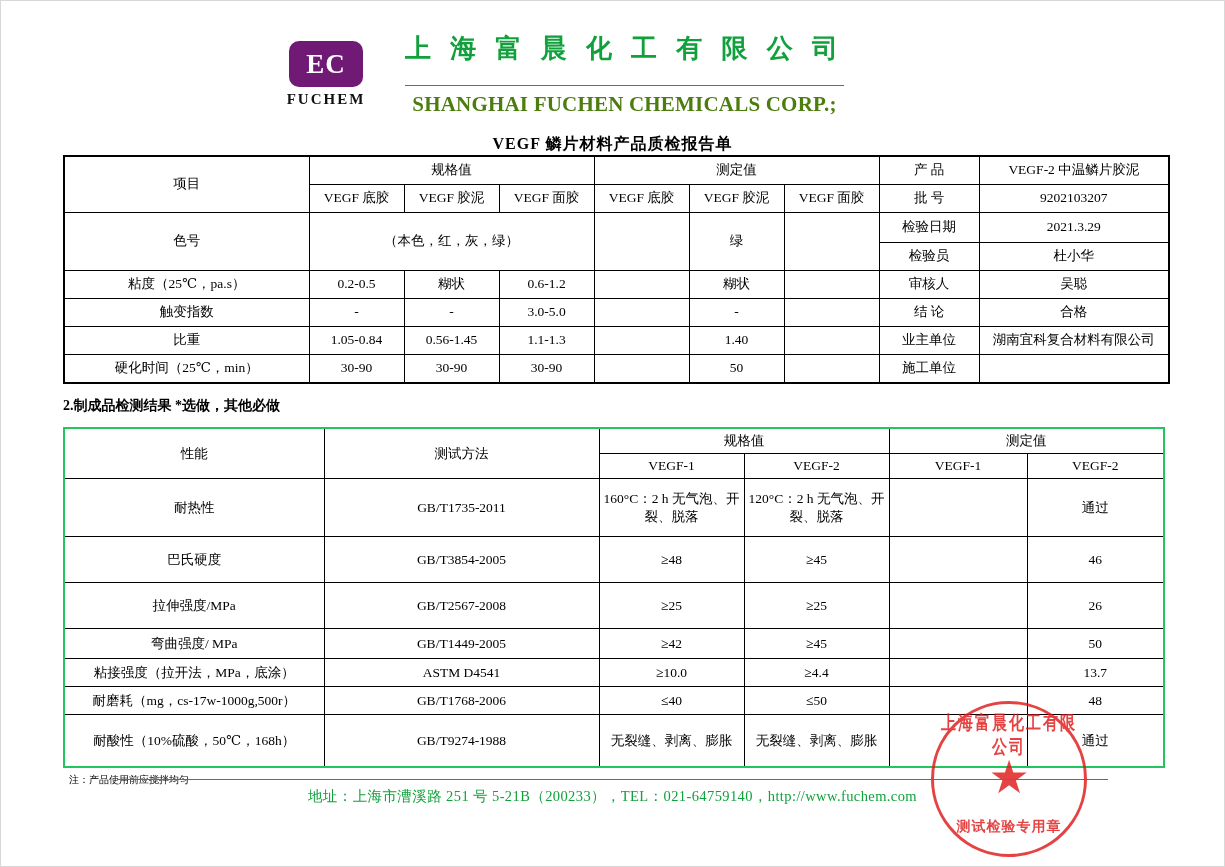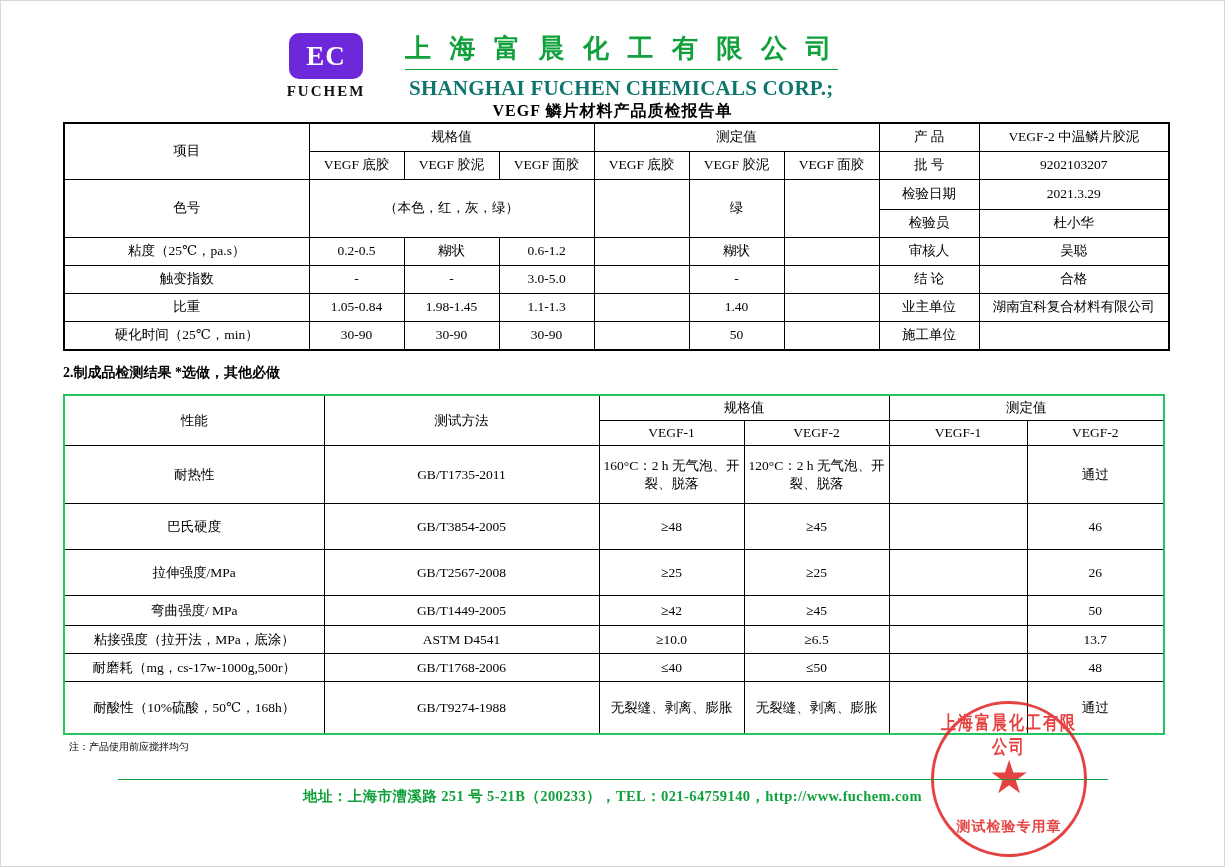--- a/index.html
+++ b/index.html
@@ -32,21 +32,21 @@
   }
   .logo-block {
     width: 110px;
     text-align: center;
     flex: 0 0 110px;
   }
   .logo-mark {
     width: 74px;
     height: 46px;
     margin: 0 auto;
-    background: #6d28d9;
+    background: #701a75;
     border-radius: 10px;
     position: relative;
   }
   .logo-mark .ec {
     position: absolute;
     left: 0; right: 0; top: 50%;
     transform: translateY(-50%);
     font-family: "Liberation Serif", serif;
     font-weight: bold;
     font-size: 27px;
@@ -60,43 +60,44 @@
     font-size: 15px;
     letter-spacing: 2px;
     color: #111;
   }
   .title-block {
     flex: 0 0 auto;
     margin-left: 24px;
     text-align: center;
   }
   .cn-title {
-    font-family: Liberation Serif, serif;
+    font-family: Liberation Sans, sans-serif;
     font-size: 26px;
     font-weight: bold;
     color: #11a13c;
     letter-spacing: 6px;
     border-bottom: 1.5px solid #11a13c;
-    padding-bottom: 3px;
+    padding-bottom: 19px;
     white-space: nowrap;
   }
   .en-title {
     margin-top: 6px;
     font-family: "Liberation Serif", serif;
     font-size: 21px;
     font-weight: bold;
-    color: #0f766e;
+    color: #4d7c0f;
     letter-spacing: 0.2px;
     white-space: nowrap;
   }
 
   .doc-title {
     text-align: center;
     font-size: 16px;
     font-weight: bold;
+    margin-top: 17px;
     letter-spacing: 1px;
   }
 
   .section-note {
     font-size: 13.5px;
     font-weight: bold;
     margin: 10px 0 4px 62px;
     letter-spacing: 0px;
   }
   .section-note2 {
@@ -143,21 +144,21 @@
   }
   .footer-rule {
     width: 990px;
     margin: 0 auto 7px auto;
     border-top: 1.5px solid #11a13c;
   }
   .footer-text {
     color: #11a13c;
     font-family: "Liberation Serif", serif;
     font-size: 14.5px;
-    font-weight: bold;
+    font-weight: normal;
     letter-spacing: 0.4px;
   }
 
   
   .stamp {
     position: absolute;
     left: 930px;
     top: 700px;
     width: 150px;
     height: 150px;
@@ -277,21 +278,21 @@
         <td>3.0-5.0</td>
         <td></td>
         <td>-</td>
         <td></td>
         <td>结  论</td>
         <td>合格</td>
       </tr>
       <tr style="height:26px">
         <td>比重</td>
         <td>1.05-0.84</td>
-        <td>1.98-1.45</td>
+        <td>0.56-1.45</td>
         <td>1.1-1.3</td>
         <td></td>
         <td>1.40</td>
         <td></td>
         <td>业主单位</td>
         <td class="small">湖南宜科复合材料有限公司</td>
       </tr>
       <tr style="height:26px">
         <td>硬化时间（25℃，min）</td>
         <td>30-90</td>
@@ -360,21 +361,21 @@
         <td>GB/T1449-2005</td>
         <td>≥42</td>
         <td>≥45</td>
         <td></td>
         <td>50</td>
       </tr>
       <tr style="height:28px">
         <td>粘接强度（拉开法，MPa，底涂）</td>
         <td>ASTM D4541</td>
         <td>≥10.0</td>
-        <td>≥6.5</td>
+        <td>≥4.4</td>
         <td></td>
         <td>13.7</td>
       </tr>
       <tr style="height:28px">
         <td>耐磨耗（mg，cs-17w-1000g,500r）</td>
         <td>GB/T1768-2006</td>
         <td>≤40</td>
         <td>≤50</td>
         <td></td>
         <td>48</td>

